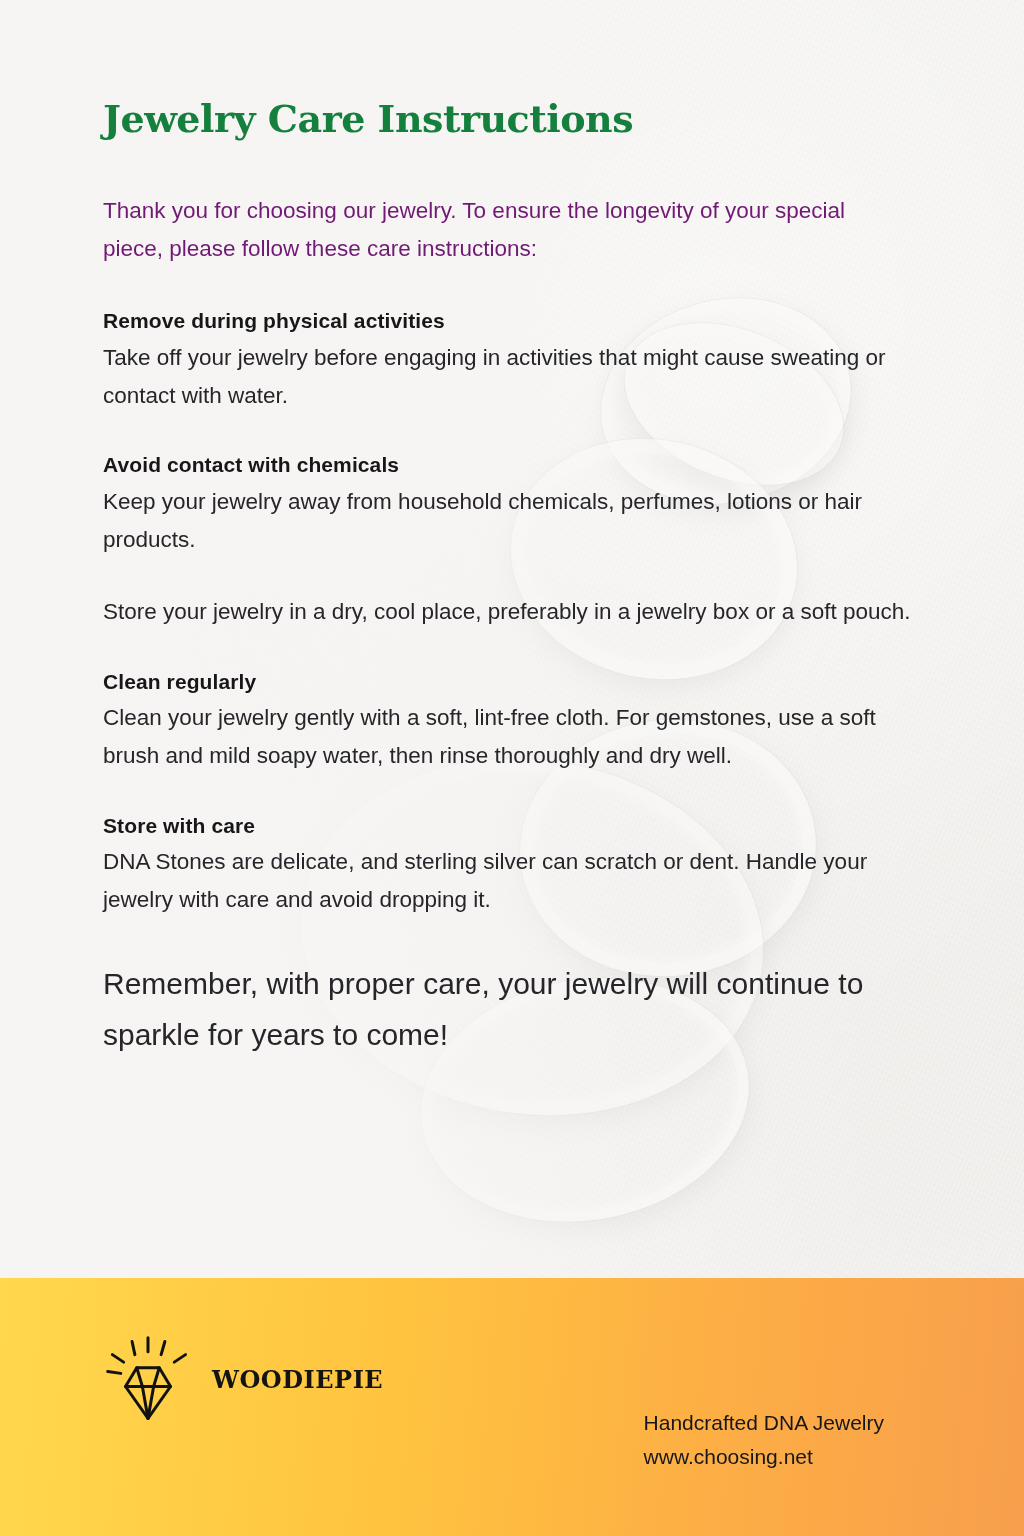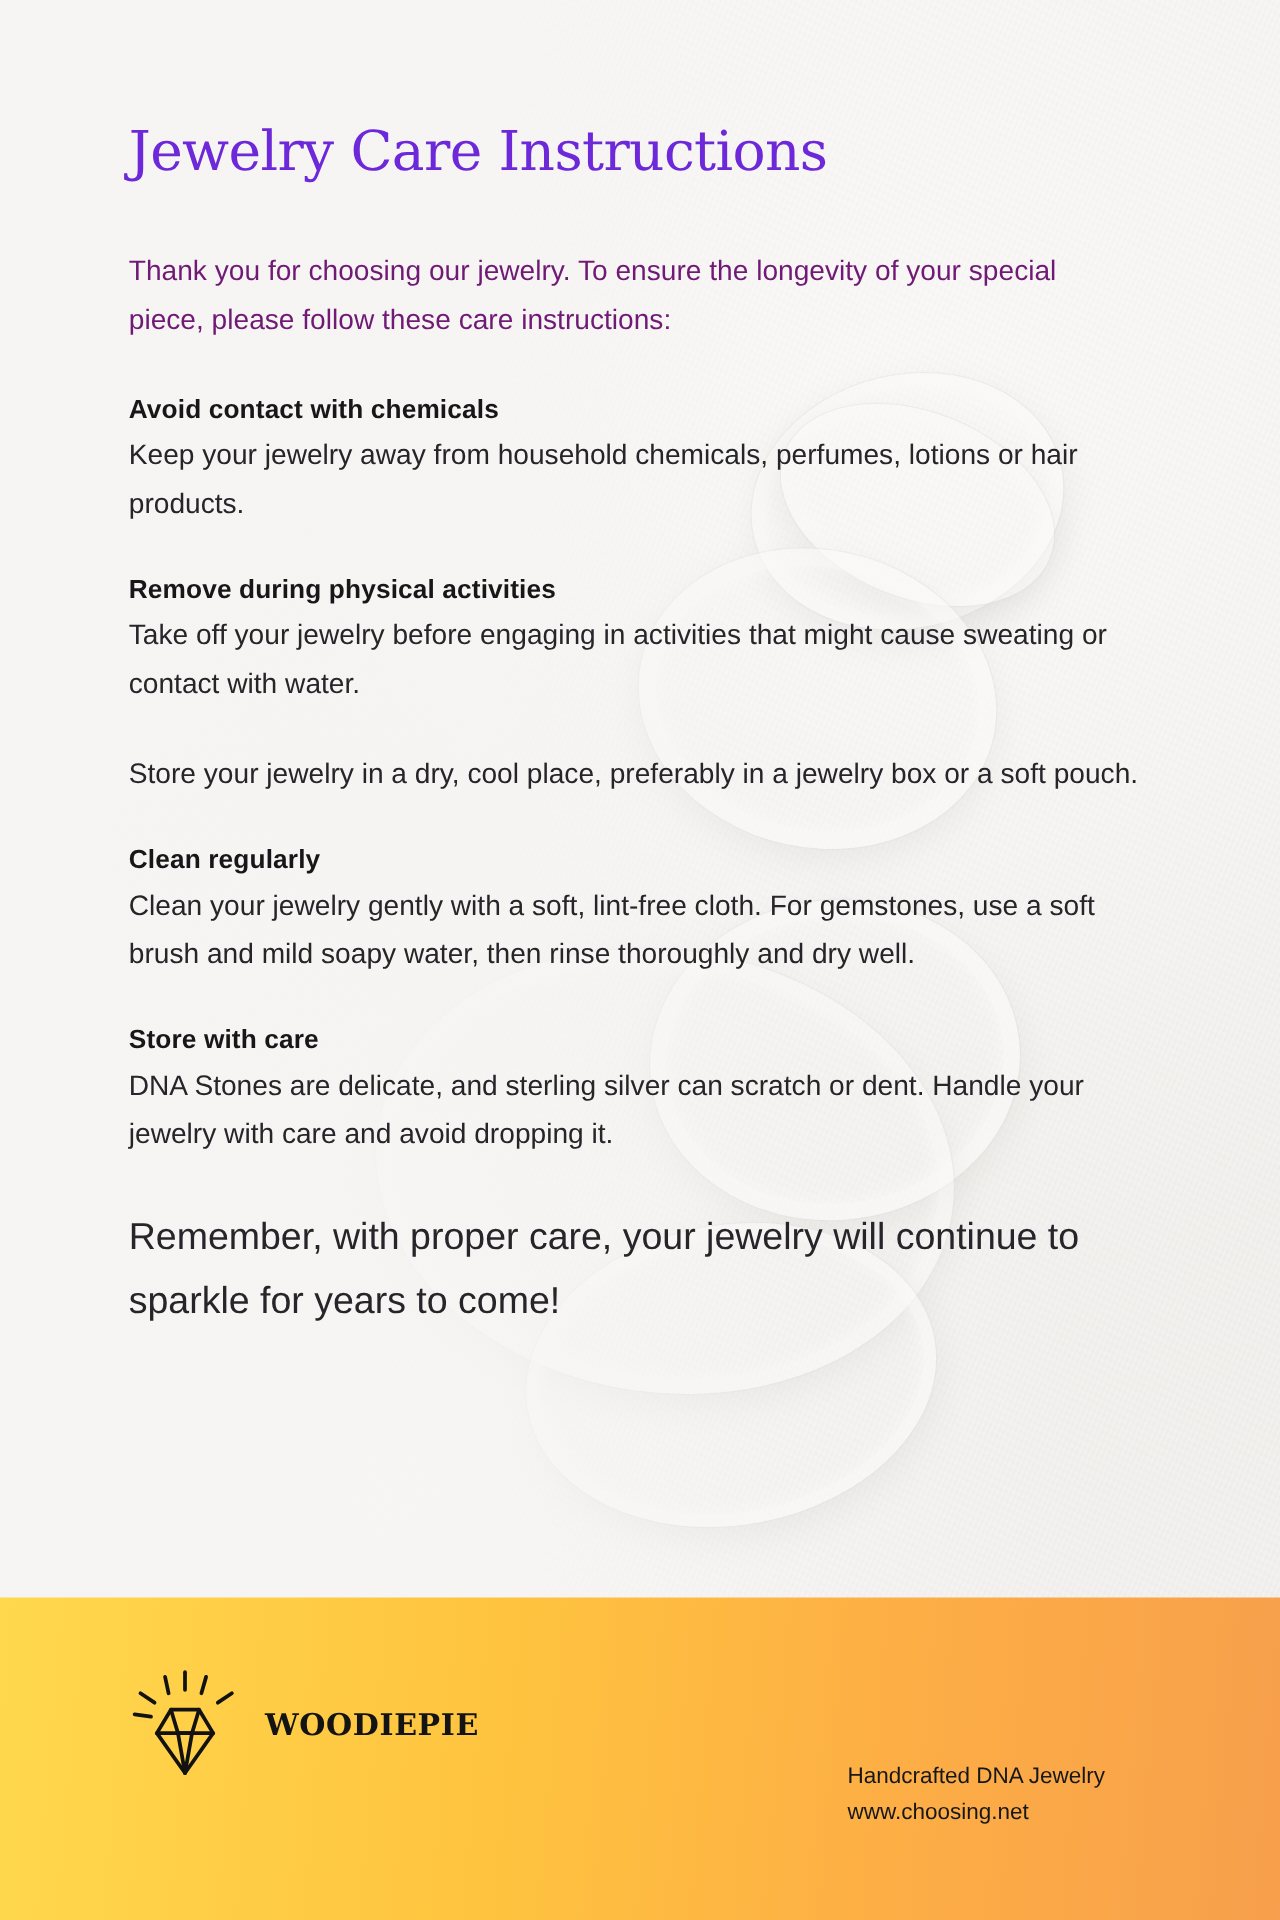--- a/index.html
+++ b/index.html
@@ -65,24 +65,24 @@
   .content {
     position: absolute;
     left: 0; top: 0;
     width: 1024px;
     padding: 98px 100px 0 103px;
     box-sizing: border-box;
   }
 
   .doc-title {
     font-family: "DejaVu Serif", serif;
-    font-weight: normal;
-    font-size: 44px;
+    font-weight: bold;
+    font-size: 38px;
     letter-spacing: -0.5px;
-    color: #6d28d9;
+    color: #15803d;
     margin: 0 0 52px 0;
     line-height: 1.1;
   }
 
   .intro {
     font-size: 22.5px;
     line-height: 1.70;
     color: #701a75;
     margin: 0 0 37px 0;
     max-width: 790px;
@@ -142,21 +142,21 @@
     color: #141414;
     white-space: nowrap;
   }
   .footer-right {
     position: absolute;
     right: 140px;
     top: 128px;
     text-align: left;
   }
   .footer-right div {
-    font-size: 18px;
+    font-size: 21px;
     line-height: 1.62;
     color: #17171a;
   }
 </style>
 </head>
 <body>
 
 <div class="page">
 
   <div class="bg-photo"></div>
@@ -169,27 +169,27 @@
   <div class="ring r5"></div>
   <div class="bg-veil"></div>
 
   <div class="content">
 
     <h1 class="doc-title">Jewelry Care Instructions</h1>
 
     <p class="intro">Thank you for choosing our jewelry. To ensure the longevity of your special piece, please follow these care instructions:</p>
 
     <div class="section">
+      <div class="section-title">Remove during physical activities</div>
+      <p class="section-body">Take off your jewelry before engaging in activities that might cause sweating or contact with water.</p>
+    </div>
+
+    <div class="section">
       <div class="section-title">Avoid contact with chemicals</div>
       <p class="section-body">Keep your jewelry away from household chemicals, perfumes, lotions or hair products.</p>
-    </div>
-
-    <div class="section">
-      <div class="section-title">Remove during physical activities</div>
-      <p class="section-body">Take off your jewelry before engaging in activities that might cause sweating or contact with water.</p>
     </div>
 
     <div class="section">
       <p class="section-body">Store your jewelry in a dry, cool place, preferably in a jewelry box or a soft pouch.</p>
     </div>
 
     <div class="section">
       <div class="section-title">Clean regularly</div>
       <p class="section-body">Clean your jewelry gently with a soft, lint-free cloth. For gemstones, use a soft brush and mild soapy water, then rinse thoroughly and dry well.</p>
     </div>

